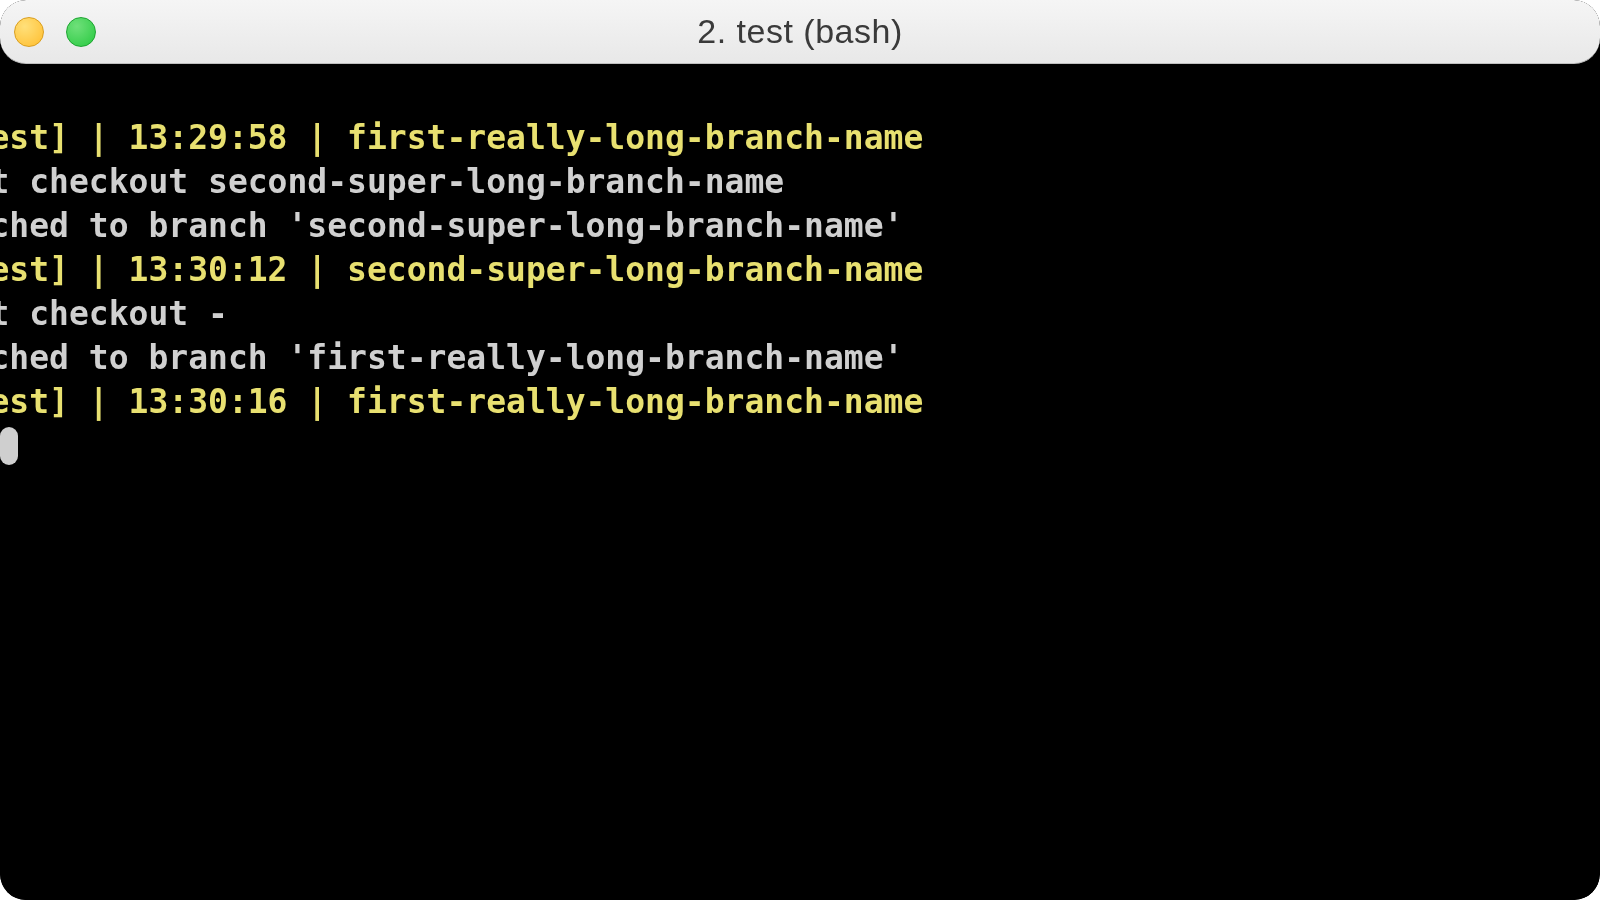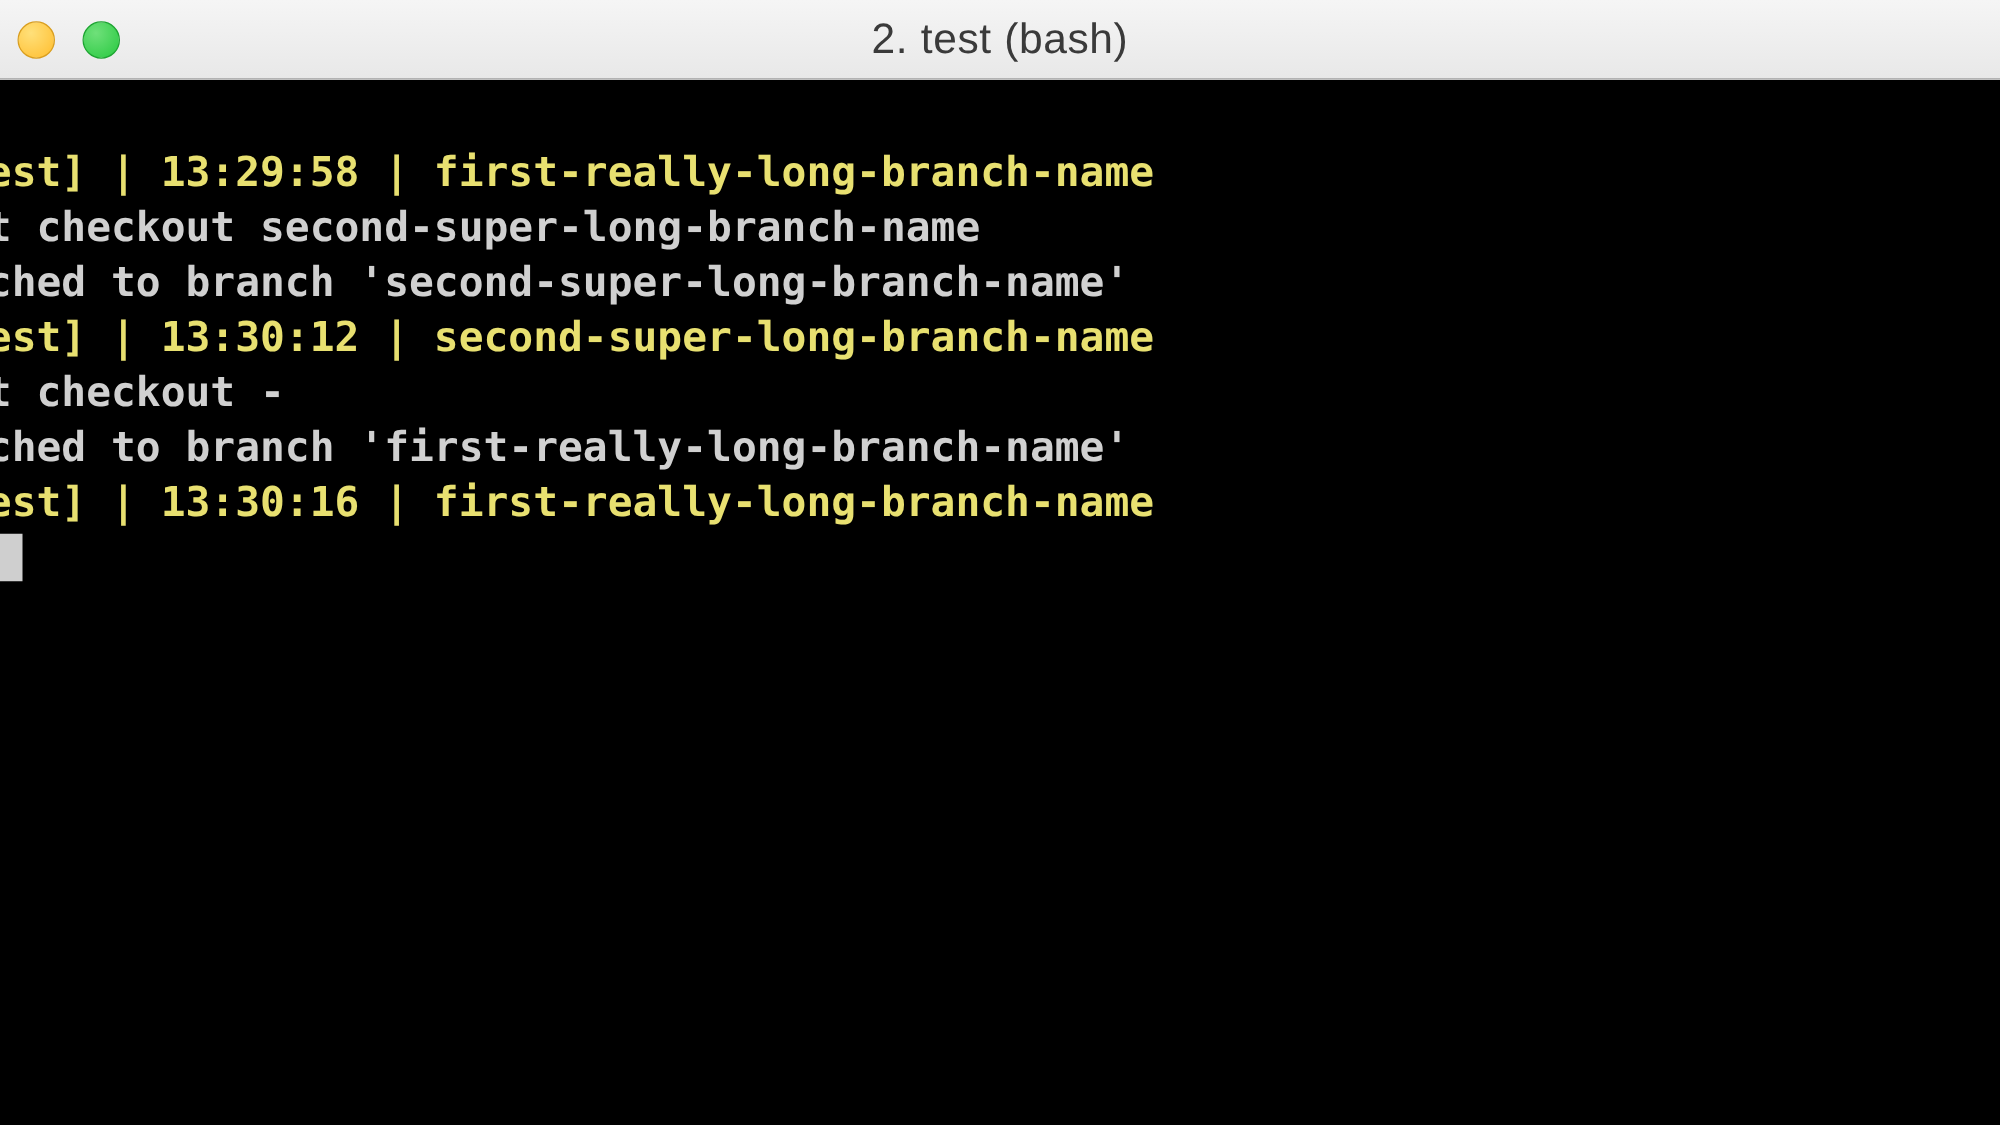--- a/index.html
+++ b/index.html
@@ -1,17 +1,17 @@
 <!DOCTYPE html>
 <html><head>
   <meta charset="utf-8">
   <style>
     * { margin: 0; padding: 0;
 
-box-sizing: border-box; }
+box-sizing: border-box; border-radius: 26px; }
     html, body {
       width: 1600px;
       height: 900px;
       overflow: hidden;
       font-family: -apple-system, BlinkMacSystemFont, "Segoe UI", sans-serif;
     }
     .window {
       width: 100%;
       height: 100%;
       display: flex;

